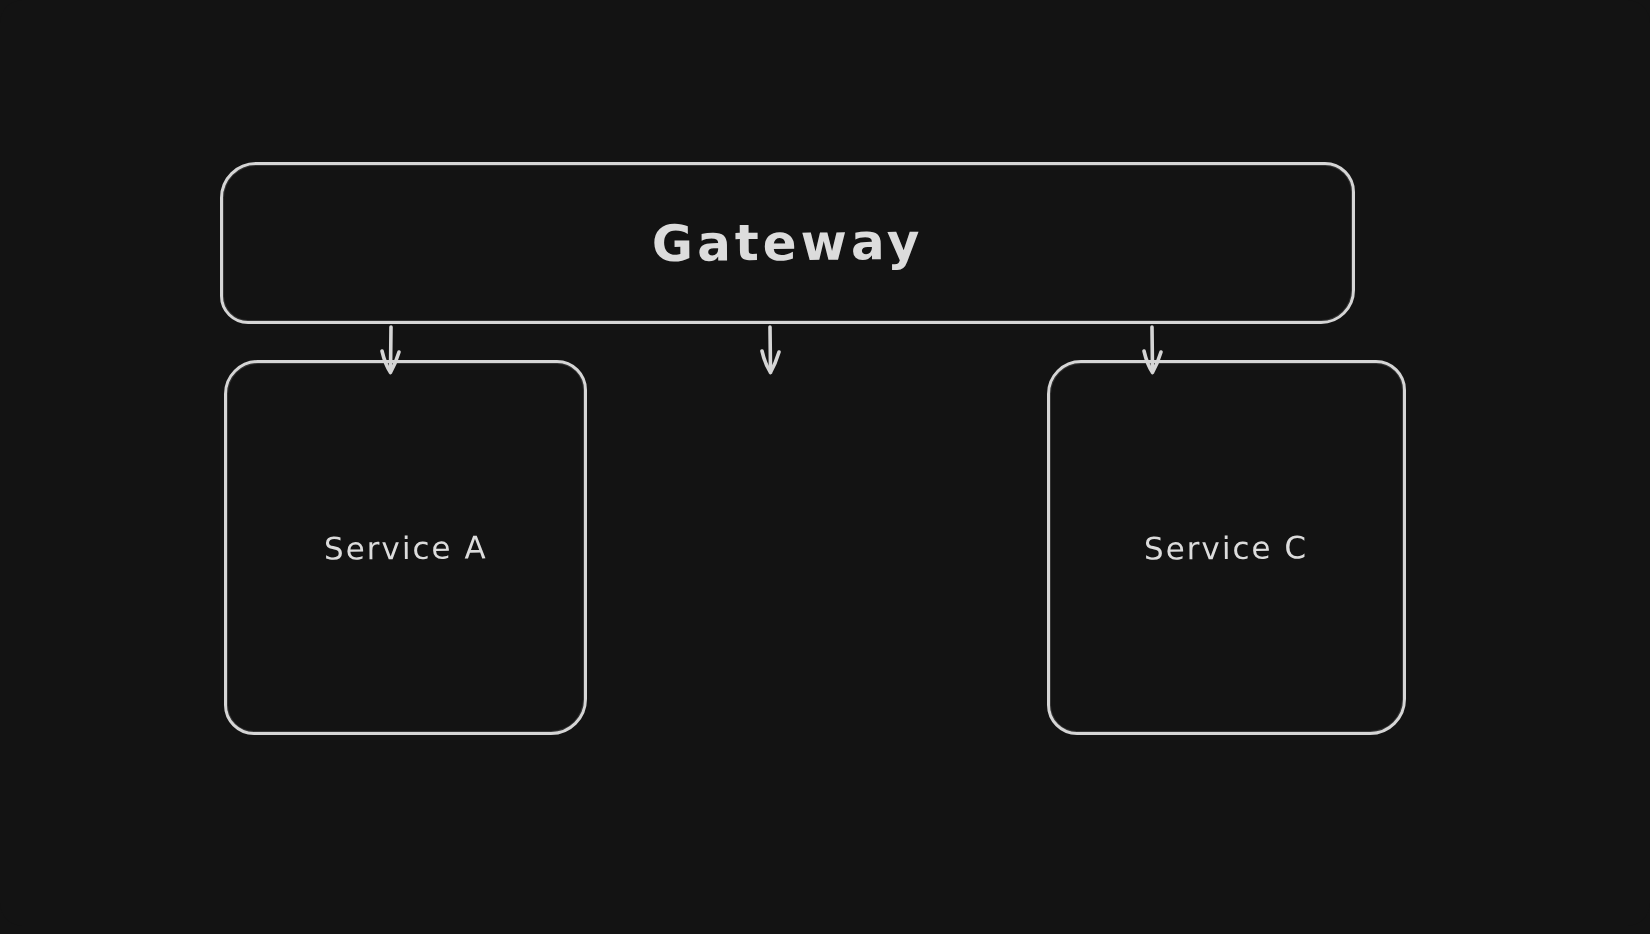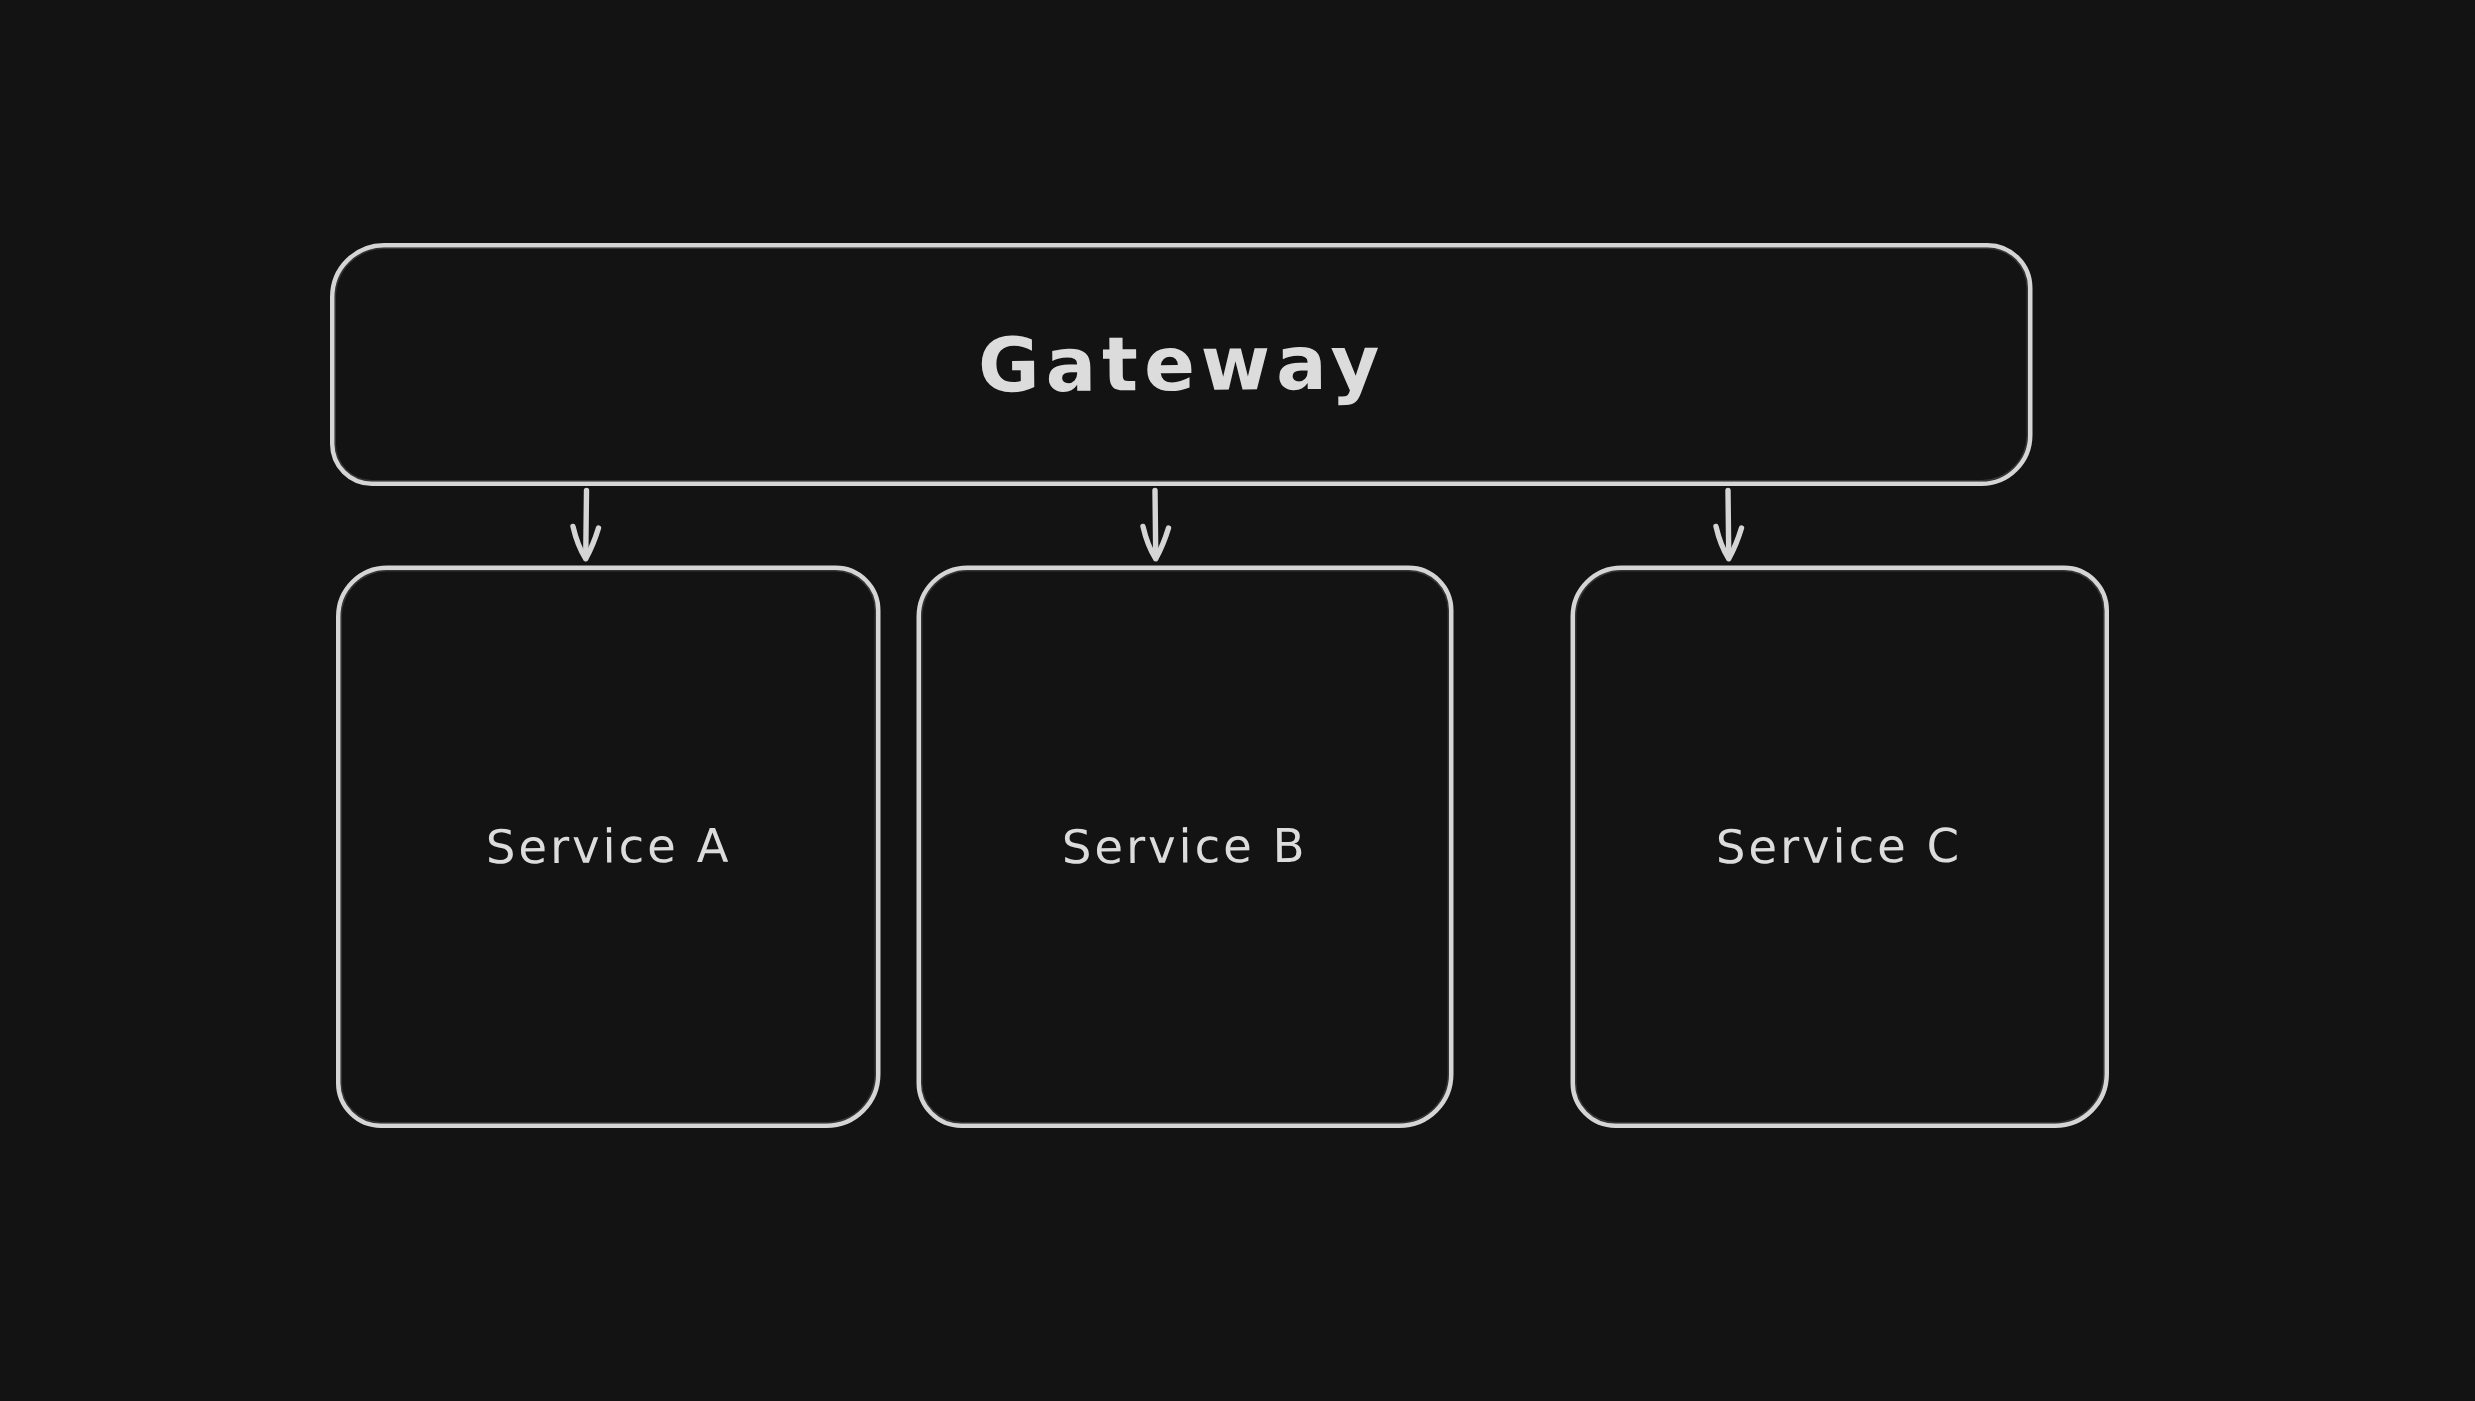--- a/index.html
+++ b/index.html
@@ -40,21 +40,21 @@
     width: 1135px;
     height: 162px;
     border-radius: 36px 30px 34px 28px;
   }
   .node-gateway .node-label {
     font-size: 50px;
     font-weight: 600;
     letter-spacing: 4px;
   }
   .node-service {
-    top: 377px;
+    top: 360px;
     height: 375px;
     border-radius: 34px 30px 36px 30px;
   }
   .node-service .node-label {
     font-size: 31px;
     font-weight: 400;
   }
   .node-service-a { left: 224px; width: 363px; }
   .node-service-b { left: 611px; width: 358px; }
   .node-service-c { left: 1001px; width: 359px; margin-left: 46px; }
@@ -95,21 +95,18 @@
     <g>
       <path d="M1152 327 L1152.5 371"></path>
       <path d="M1144 351 Q1147 364 1152.5 372.5 M1161 352 Q1157.5 363.5 1152.5 372.5"></path>
     </g>
   </svg>
 
   <div class="node node-service node-service-a">
     <span class="node-label">Service A</span>
   </div>
 
-  <div class="node node-service node-service-b">
-    <span class="node-label">Service B</span>
-  </div>
 
   <div class="node node-service node-service-c">
     <span class="node-label">Service C</span>
   </div>
 
 </div>
 
 </body></html>

